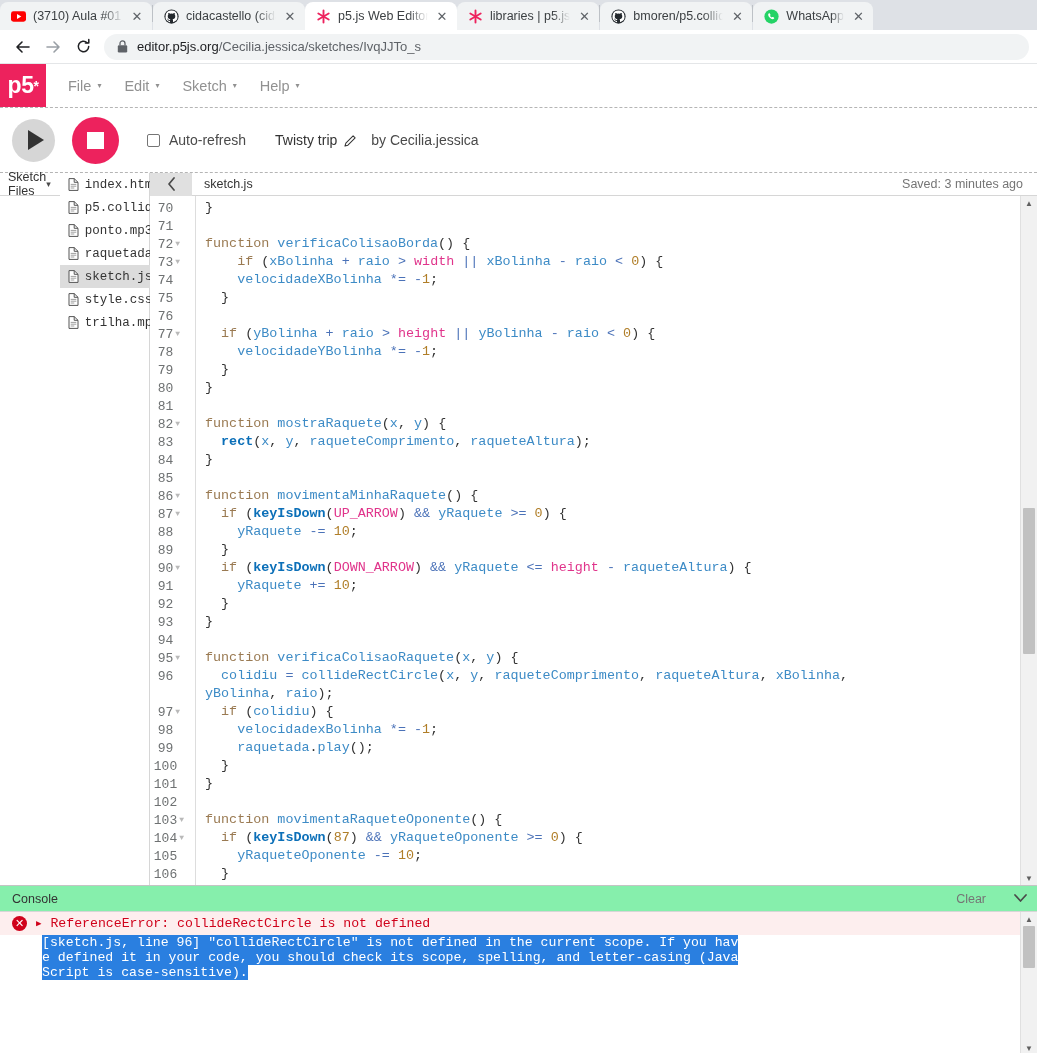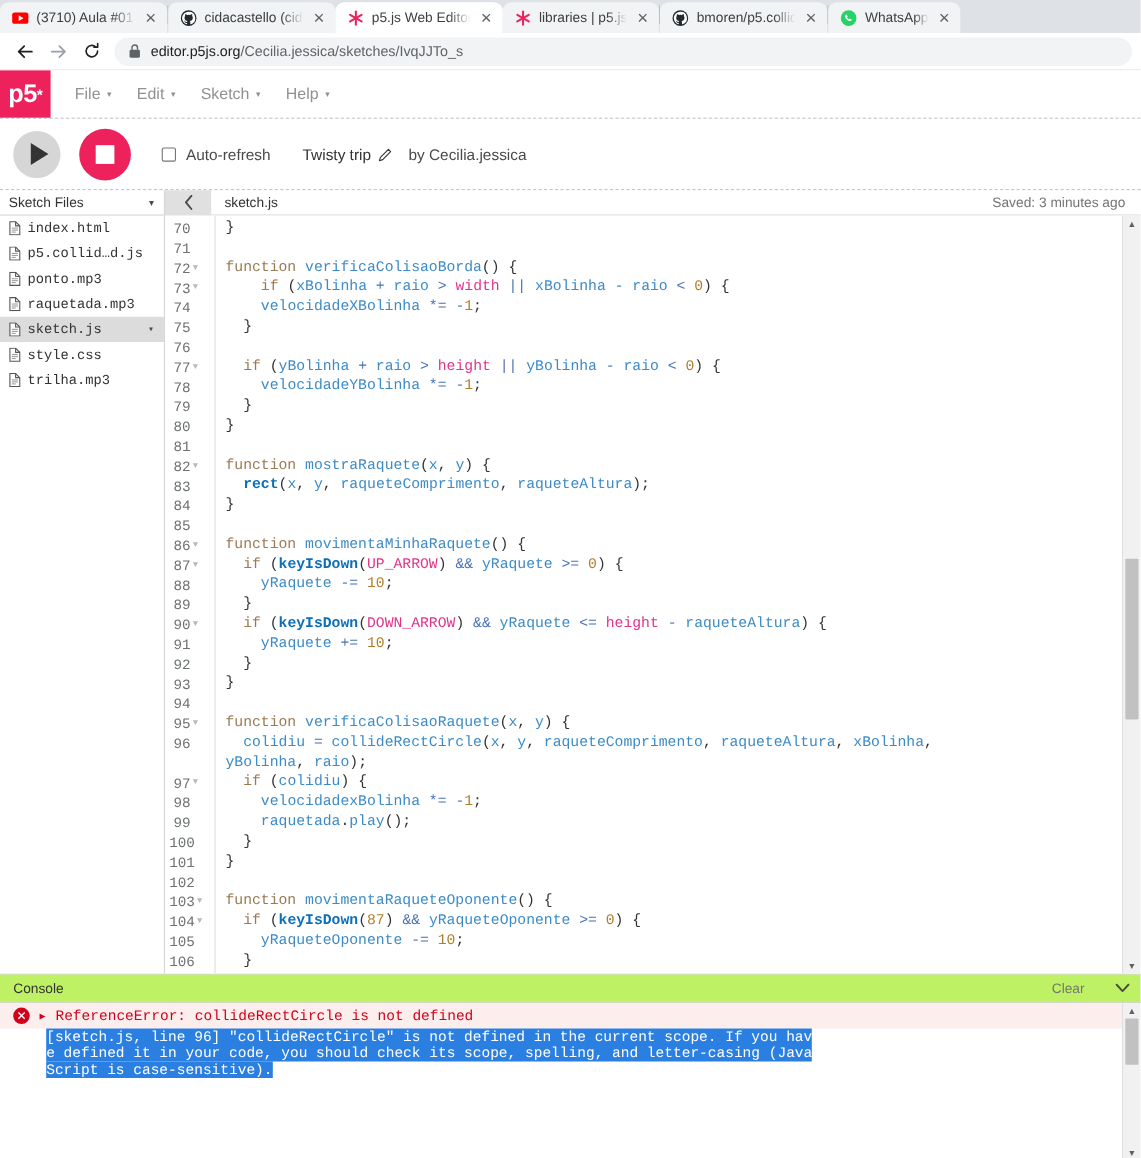--- a/index.html
+++ b/index.html
@@ -71,21 +71,21 @@
   #autorefresh-label{ font-size:14px;color:#4a4a4a; }
   #sketch-name{ margin-left:29px; font-size:14px; color:#333; display:flex;
     align-items:center; gap:7px;}
   .pencil-icon{ display:inline-block; }
   #sketch-author{ margin-left:14px; font-size:14px; color:#4a4a4a; }
 
   
   #editor-area{ display:flex; height:712px; }
 
   #sidebar{ width:150px; border-right:1px solid #d6d6d6; background:#fff;
-    display:flex; flex-direction:column; }
+    display:flex; flex-direction:row; }
   #sidebar-header{ height:23px; display:flex; align-items:center;
     justify-content:space-between; padding:0 9px 0 8px;
     font-size:12.5px; color:#333; border-bottom:1px solid #d6d6d6; }
   .file-row{ height:23px; display:flex; align-items:center; gap:6px;
     padding:0 9px 0 8px; font-size:12.5px; color:#333;
     font-family:"Liberation Mono", monospace; }
   .file-row.selected{ background:#dcdcdc; }
   .file-row .fname{ flex:1 1 auto; white-space:nowrap; overflow:hidden; }
   .doc-icon{ flex:0 0 auto; }
 
@@ -120,21 +120,21 @@
   #code-scrollbar{ width:17px; flex:0 0 auto; background:#f1f1f1;
     border-left:1px solid #e0e0e0; position:relative; }
   .sb-arrow{ position:absolute; left:0; right:0; height:14px; display:flex;
     align-items:center; justify-content:center; color:#606060; font-size:8px; }
   #sb-thumb{ position:absolute; left:2px; right:2px; background:#c1c1c1;
     border-radius:1px; }
 
   
   #console{ height:170px; border-top:1px solid #c4c4c4; display:flex;
     flex-direction:column; background:#fff; }
-  #console-header{ height:26px; background:#bef264; display:flex;
+  #console-header{ height:26px; background:#86efac; display:flex;
     align-items:center; justify-content:space-between; padding:0 10px 0 12px;
     border-bottom:1px solid #d6d6d6; }
   #console-title{ font-size:12.5px; color:#333; }
   #console-header-right{ display:flex; align-items:center; gap:28px; }
   #console-clear{ font-size:12.5px; color:#757575; }
   #console-body{ flex:1 1 auto; position:relative; overflow:hidden; display:flex; }
   #console-lines{ flex:1 1 auto; overflow:hidden;
     font-family:"Liberation Mono", monospace; font-size:13.2px; }
   .err-row{ background:#fdeeee; display:flex; align-items:center; gap:9px;
     padding:4px 10px 4px 12px; }

